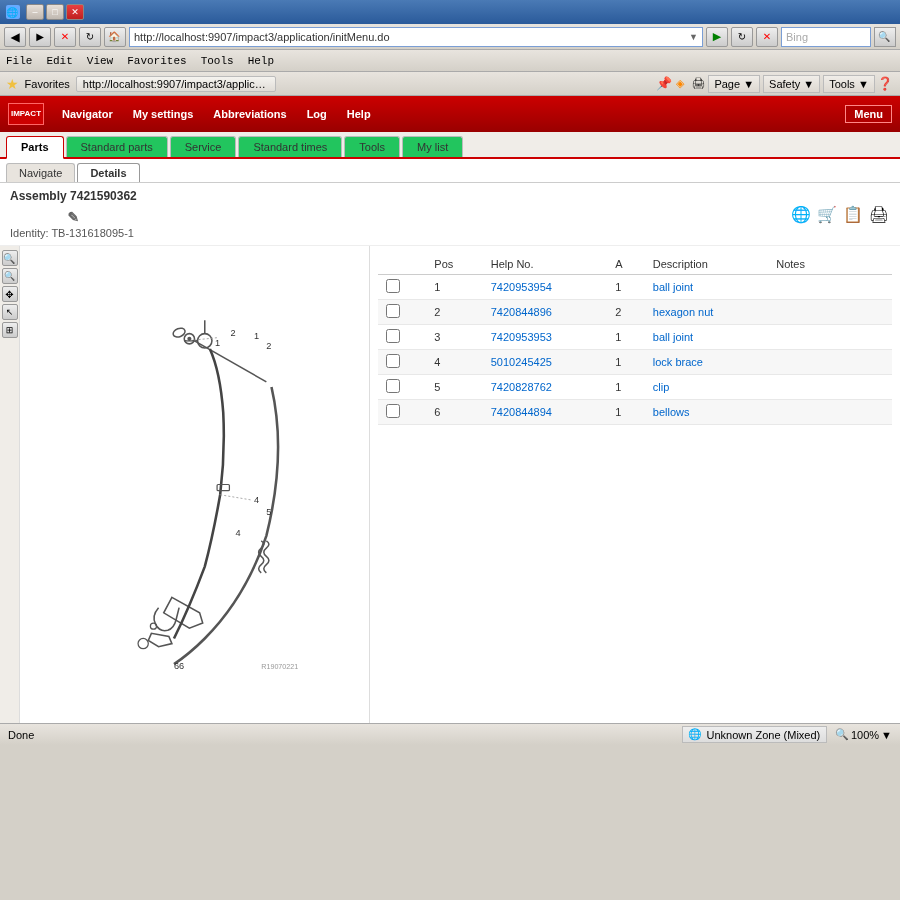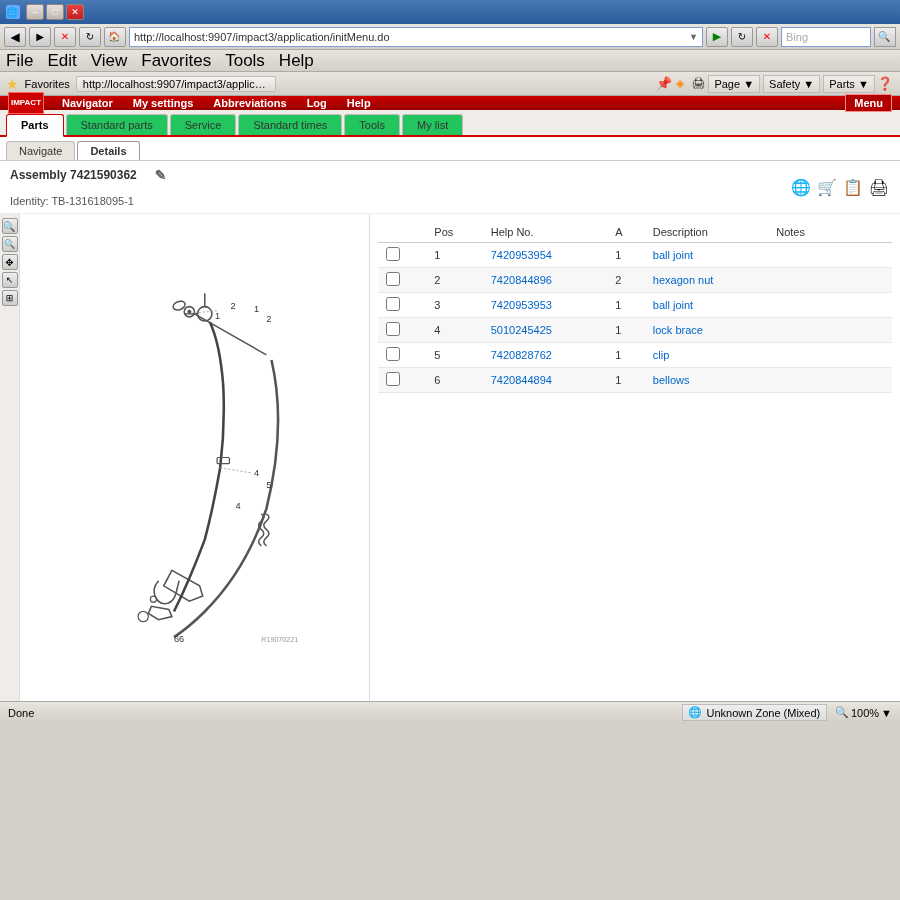--- a/index.html
+++ b/index.html
@@ -28,40 +28,40 @@
 
     .menu-bar {
       background: linear-gradient(to bottom, #e8e4de, #d4d0c8);
       border-bottom: 1px solid #aaa;
       padding: 2px 6px;
       display: flex;
       gap: 14px;
       height: 22px;
       align-items: center;
     }
-    .menu-item { font-size: 17px; color: #000; cursor: pointer; }
+    .menu-item { font-size: 11px; color: #000; cursor: pointer; font-family: Liberation Mono, monospace; }
 
     .favorites-bar {
       background: linear-gradient(to bottom, #e8e4de, #d4d0c8);
       border-bottom: 1px solid #aaa;
       padding: 2px 6px;
       display: flex;
       align-items: center;
       gap: 6px;
       height: 24px;
     }
     .fav-star { color: #f0c040; font-size: 14px; }
     .fav-label { font-size: 11px; }
     .fav-link { font-size: 11px; color: #000; background: linear-gradient(to bottom, #f5f3ef, #e0dcd6); border: 1px solid #bbb; padding: 1px 6px; border-radius: 2px; cursor: pointer; max-width: 200px; overflow: hidden; text-overflow: ellipsis; white-space: nowrap; }
     .fav-icons { margin-left: auto; display: flex; gap: 3px; align-items: center; font-size: 11px; }
 
     
     .app-nav {
       background: linear-gradient(to bottom, #cc0000, #990000);
-      height: 14px;
+      height: 36px;
       display: flex;
       align-items: center;
       padding: 0 8px;
       gap: 0;
     }
     .app-nav-logo { width: 36px; height: 22px; background: #cc0000; border: 1px solid #ff6666; display: flex; align-items: center; justify-content: center; margin-right: 8px; }
     .app-nav-logo-text { color: white; font-size: 8px; font-weight: bold; text-align: center; line-height: 1.1; }
     .app-nav-item { color: white; font-size: 11px; font-weight: bold; padding: 0 10px; height: 28px; display: flex; align-items: center; cursor: pointer; }
     .app-nav-menu { margin-left: auto; background: #b00000; border: 1px solid #ff8888; padding: 2px 8px; color: white; font-size: 11px; font-weight: bold; cursor: pointer; }
 
@@ -122,22 +122,22 @@
     }
 
     .assembly-header {
       padding: 6px 10px;
       display: flex;
       align-items: center;
       justify-content: space-between;
       border-bottom: 1px solid #eee;
     }
     .assembly-info { display: flex; flex-direction: column; }
-    .assembly-title { font-size: 12px; font-weight: bold; color: #333; display: flex; align-items: center; gap: 18px; }
-    .assembly-identity { font-size: 11px; color: #555; margin-top: 12px; }
+    .assembly-title { font-size: 12px; font-weight: bold; color: #333; display: flex; align-items: center; gap: 6px; flex-direction: column; }
+    .assembly-identity { font-size: 11px; color: #555; margin-top: 2px; }
     .assembly-actions { display: flex; gap: 4px; align-items: center; }
     .action-icon { width: 22px; height: 22px; display: flex; align-items: center; justify-content: center; cursor: pointer; font-size: 16px; }
 
     .main-content {
       display: flex;
       flex: 1;
       overflow: hidden;
     }
 
     
@@ -282,21 +282,21 @@
 <div class="favorites-bar">
   <span class="fav-star">★</span>
   <span class="fav-label">Favorites</span>
   <span class="fav-link">http://localhost:9907/impact3/application/initMenu.do</span>
   <div class="fav-icons">
     <span style="font-size:13px;">📌</span>
     <span style="font-size:11px; color:#f80;">◈</span>
     <span style="margin-left:4px; font-size:11px;">🖨</span>
     <button class="page-btn">Page ▼</button>
     <button class="safety-btn">Safety ▼</button>
-    <button class="tools-btn">Parts ▼</button>
+    <button class="tools-btn">Tools ▼</button>
     <span style="font-size:13px; cursor:pointer;">❓</span>
   </div>
 </div>
 
 <div class="app-nav">
   <div class="app-nav-logo">
     <div class="app-nav-logo-text">IMPACT</div>
   </div>
   <span class="app-nav-item">Navigator</span>
   <span class="app-nav-item">My settings</span>

